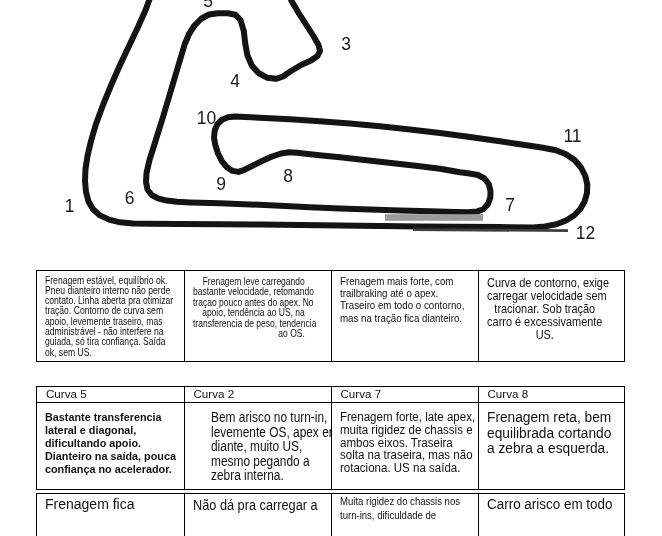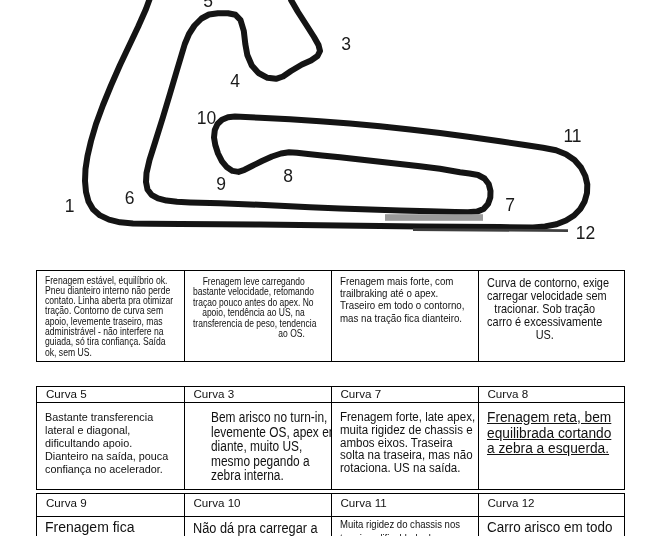--- a/index.html
+++ b/index.html
@@ -87,68 +87,62 @@
   <colgroup>
       <col style="width:147.5px">
       <col style="width:147px">
       <col style="width:147px">
       <col>
     </colgroup>
 
   <tbody>
       <tr class="h" style="height:16px;">
     <td style="padding-top:0px;">Curva 5</td>
-        <td style="padding-top:0px;">Curva 3</td>
+        <td style="padding-top:0px;">Curva 2</td>
         <td style="padding-top:0px;margin-top:40px;">Curva 7</td>
         <td style="padding-top:0px;margin-top:44px;">Curva 8</td>
   </tr>
   <tr>
 
     <td>
-          <div class="pad" style="height:86px;padding-top:8px;">
+          <div class="pad" style="height:86px;padding-top:8px;font-weight:bold;">
             <div class="txt" style="font-size:11.5px;line-height:12.9px;transform:scaleX(0.94);">Bastante transferencia<br>lateral e diagonal,<br>dificultando apoio.<br>Dianteiro na saída, pouca<br>confiança no acelerador.</div>
           </div>
         </td>
 
     <td>
           <div class="pad" style="height:86px;padding-top:7px;padding-left:26px;">
             <div class="txt" style="font-size:14px;line-height:14.6px;transform:scaleX(0.85);">Bem arisco no turn-in,<br>levemente OS, apex em<br>diante, muito US,<br>mesmo pegando a<br>zebra interna.</div>
           </div>
         </td>
 
     <td>
           <div class="pad" style="height:86px;padding-top:8px;">
             <div class="txt" style="font-size:12px;line-height:12.8px;transform:scaleX(0.96);">Frenagem forte, late apex,<br>muita rigidez de chassis e<br>ambos eixos. Traseira<br>solta na traseira, mas não<br>rotaciona. US na saída.</div>
           </div>
         </td>
 
     <td>
-          <div class="pad" style="height:86px;padding-top:7px;text-decoration:underline;">
+          <div class="pad" style="height:86px;padding-top:7px;">
             <div class="txt" style="font-size:14px;line-height:15.6px;transform:scaleX(0.98);">Frenagem reta, bem<br>equilibrada cortando<br>a zebra a esquerda.</div>
           </div>
         </td>
   </tr>
 </tbody>
   </table>
 
 <table class="tbl" style="left:36px;top:493px;width:589px;">
   <colgroup>
       <col style="width:147.5px">
       <col style="width:147px">
       <col style="width:147px">
       <col>
     </colgroup>
 
   <tbody>
-      <tr class="h" style="height:23px;">
-    <td style="padding-top:2px;">Curva 9</td>
-        <td style="padding-top:2px;">Curva 10</td>
-        <td style="padding-top:2px;">Curva 11</td>
-        <td style="padding-top:2px;">Curva 12</td>
-  </tr>
   <tr>
 
     <td>
           <div class="pad" style="height:42px;padding-top:3px;">
             <div class="txt" style="font-size:14px;line-height:15px;">Frenagem fica</div>
           </div>
         </td>
 
     <td>
           <div class="pad" style="height:42px;padding-top:4px;">

